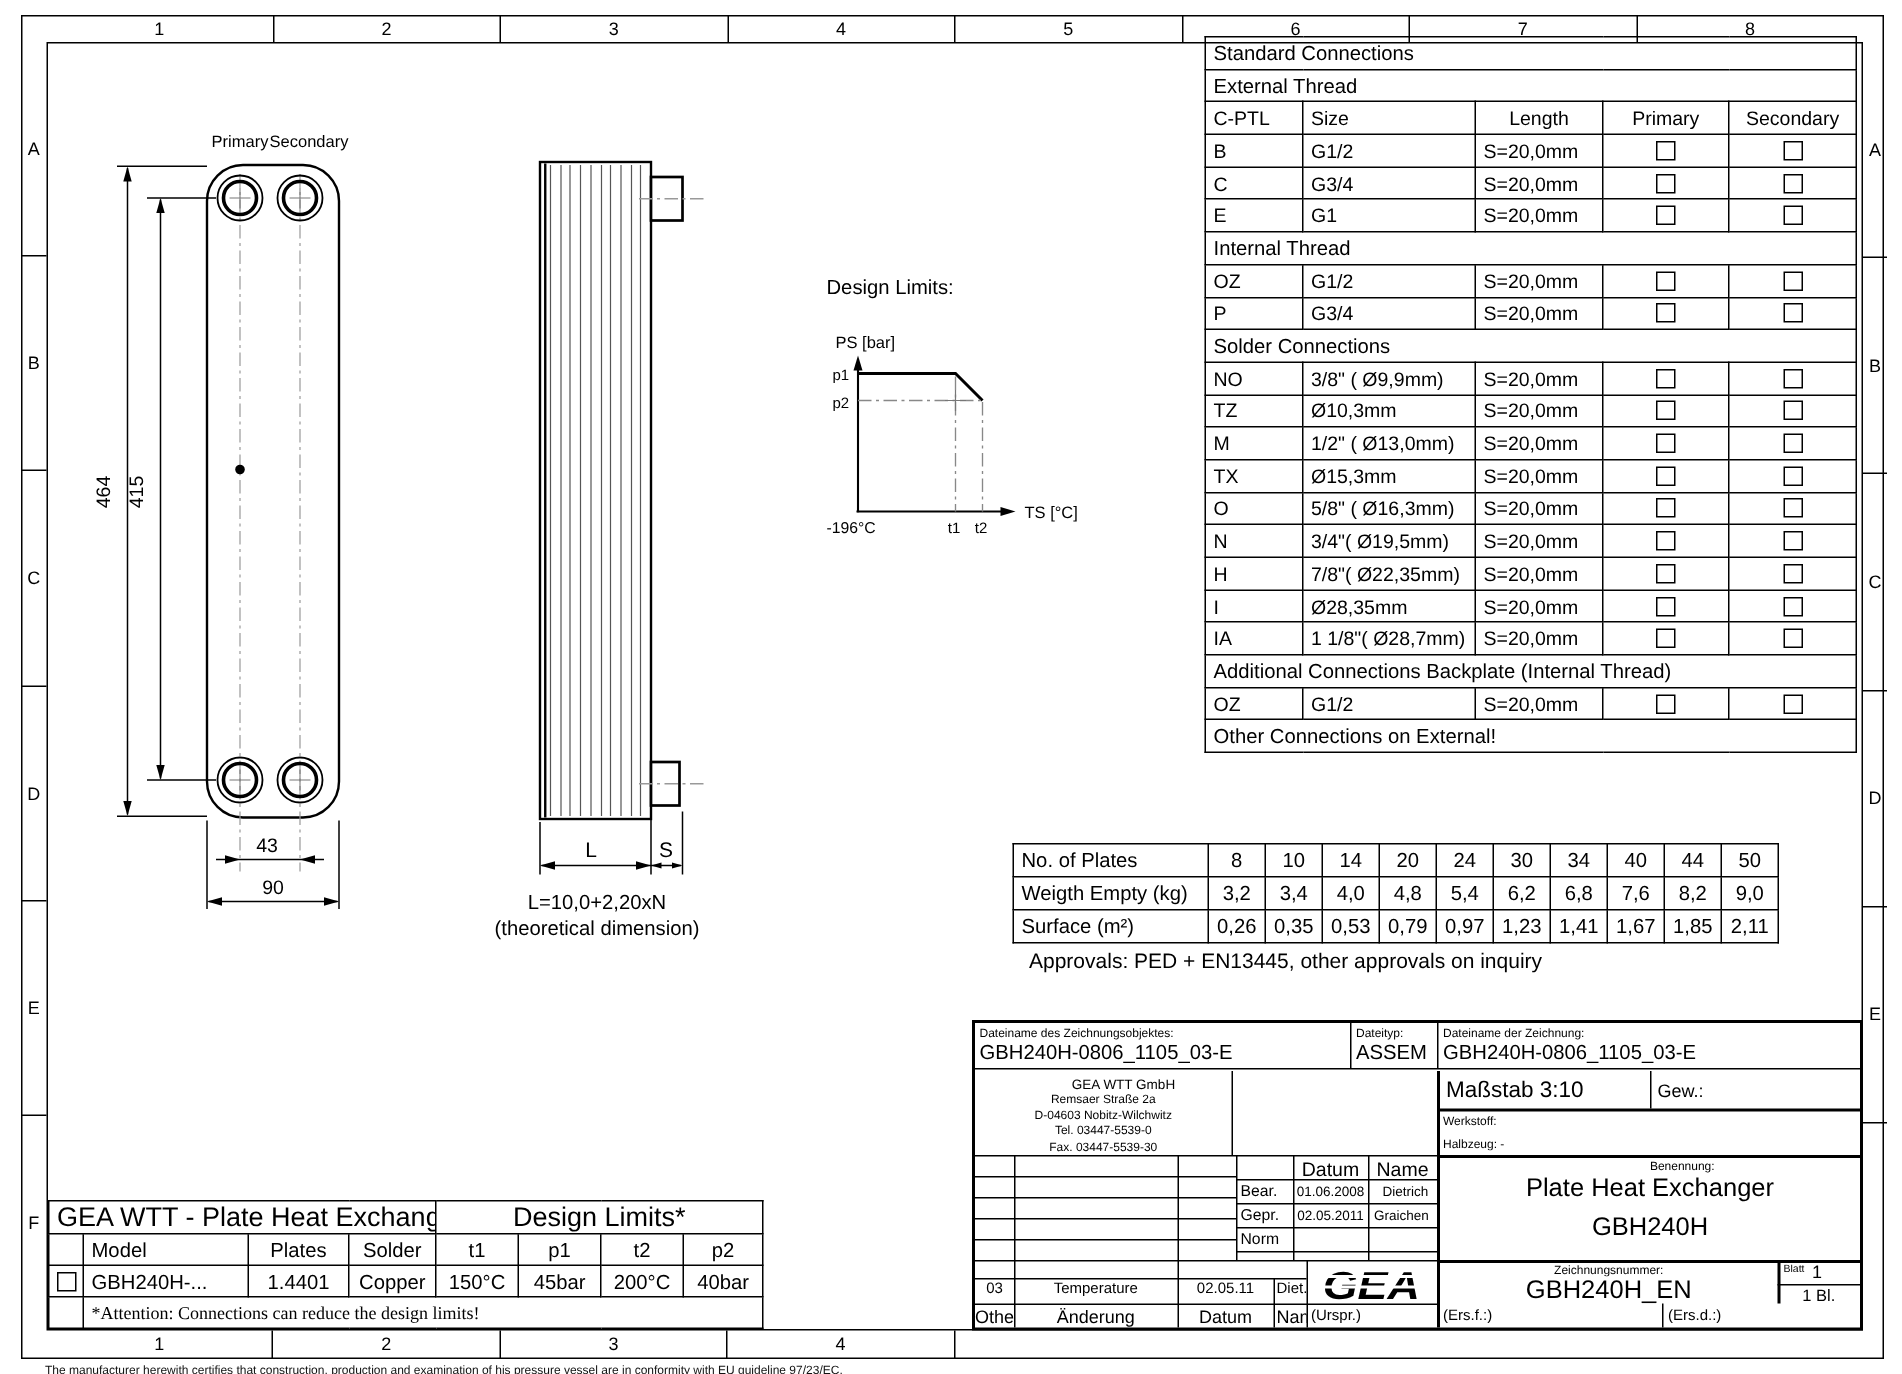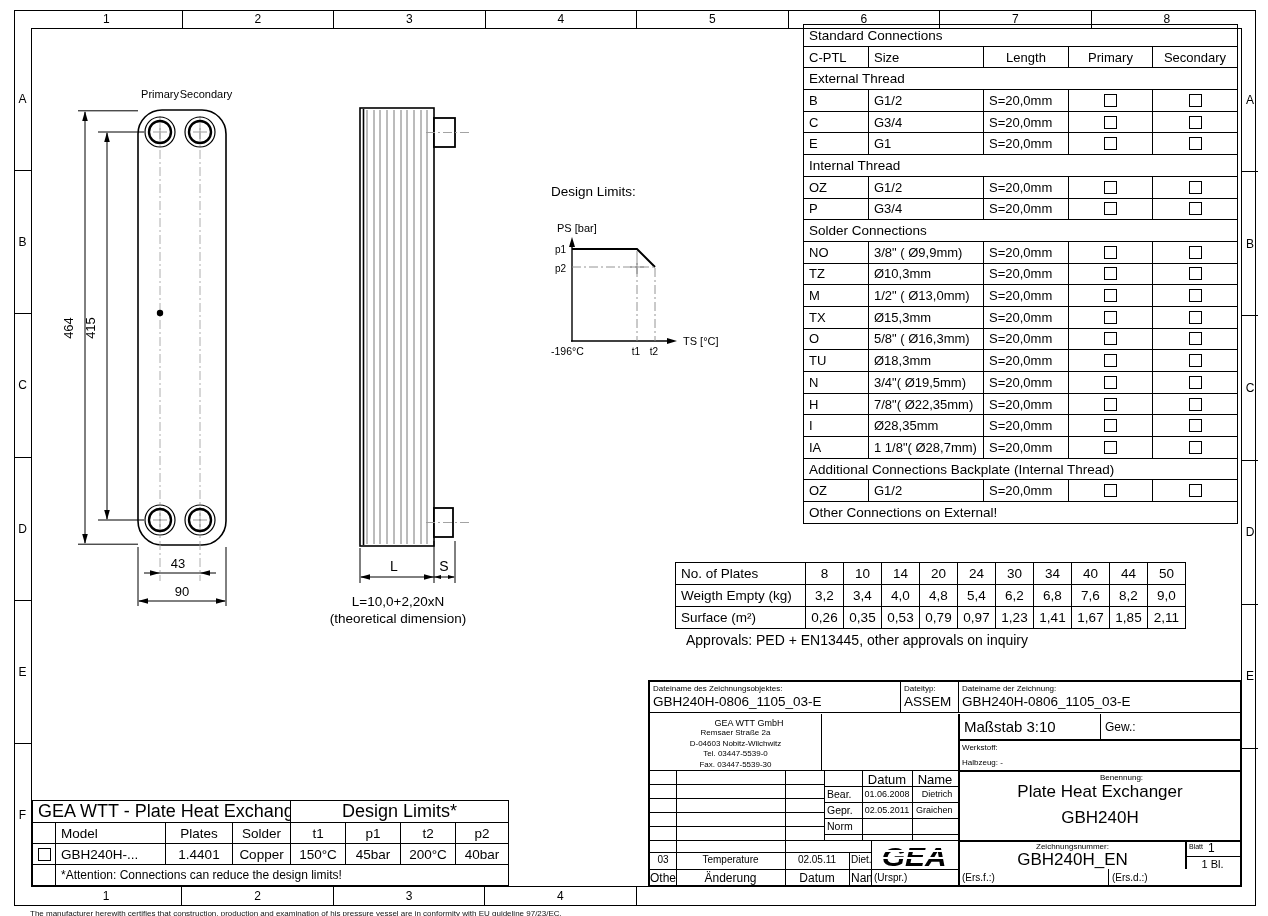--- a/index.html
+++ b/index.html
@@ -33,21 +33,21 @@
   #plates-table{position:absolute;left:675px;top:562px;width:510px;font-size:13.5px;}
   #plates-table td{border:1.5px solid #000;padding:0;white-space:nowrap;overflow:hidden;text-align:center;}
   #plates-table td.left{text-align:left;padding-left:5px;}
   #plates-table tr{height:22px;}
   #approvals-note{position:absolute;left:686px;top:632px;font-size:14px;}
   
   #model-table{position:absolute;left:32px;top:800px;width:476px;font-size:13.5px;}
   #model-table td{border:1.5px solid #000;padding:0;white-space:nowrap;overflow:hidden;text-align:center;}
   #model-table td.left{text-align:left;padding-left:5px;}
   #model-table td.f14{font-size:18px;}
-  #model-table td.f12{font-size:12px;}
+  #model-table td.f12{font-size:12px;font-family:Liberation Serif, serif;}
   #model-table tr{height:21px;}
   
   #title-block{position:absolute;left:648px;top:680px;width:590px;height:203px;border:2px solid #000;}
   #tb-rowA{position:absolute;left:0;top:0;width:590px;height:30px;border-bottom:1.6px solid #000;display:flex;}
   .tbA-cell{border-right:1.4px solid #000;position:relative;box-sizing:border-box;padding-left:14px;}
   .tbA-cell:last-child{border-right:none;}
   .tb-label{font-size:8px;position:absolute;left:3px;top:2px;white-space:nowrap;}
   .tb-value{font-size:13.5px;position:absolute;left:3px;top:12px;white-space:nowrap;}
   #tb-main{position:absolute;left:0;top:31.6px;width:590px;height:171px;}
   #company-box{position:absolute;left:0;top:1px;width:171px;height:54px;text-align:center;font-size:8px;line-height:10.5px;padding-top:3px;}
@@ -207,30 +207,30 @@
         <col style="width:115px">
         <col style="width:85px">
         <col style="width:84px">
         <col style="width:85px">
       </colgroup>
     <tbody id="conn-tbody">
         <tr>
           <td class="sec" colspan="5">Standard Connections</td>
         </tr>
         <tr>
+          <td class="sec" colspan="5">External Thread</td>
+        </tr>
+        <tr>
           <td>C-PTL</td>
           <td>Size</td>
           <td class="ctr">Length</td>
           <td class="ctr">Primary</td>
           <td class="ctr">Secondary</td>
         </tr>
         <tr>
-          <td class="sec" colspan="5">External Thread</td>
-        </tr>
-        <tr>
           <td>B</td>
           <td>G1/2</td>
           <td>S=20,0mm</td>
           <td class="ctr">
             <div class="cb"></div>
           </td>
           <td class="ctr">
             <div class="cb"></div>
           </td>
         </tr>
@@ -324,31 +324,20 @@
           <td class="ctr">
             <div class="cb"></div>
           </td>
           <td class="ctr">
             <div class="cb"></div>
           </td>
         </tr>
         <tr>
           <td>O</td>
           <td>5/8" ( Ø16,3mm)</td>
-          <td>S=20,0mm</td>
-          <td class="ctr">
-            <div class="cb"></div>
-          </td>
-          <td class="ctr">
-            <div class="cb"></div>
-          </td>
-        </tr>
-        <tr>
-          <td>TU</td>
-          <td>Ø18,3mm</td>
           <td>S=20,0mm</td>
           <td class="ctr">
             <div class="cb"></div>
           </td>
           <td class="ctr">
             <div class="cb"></div>
           </td>
         </tr>
         <tr>
           <td>N</td>

